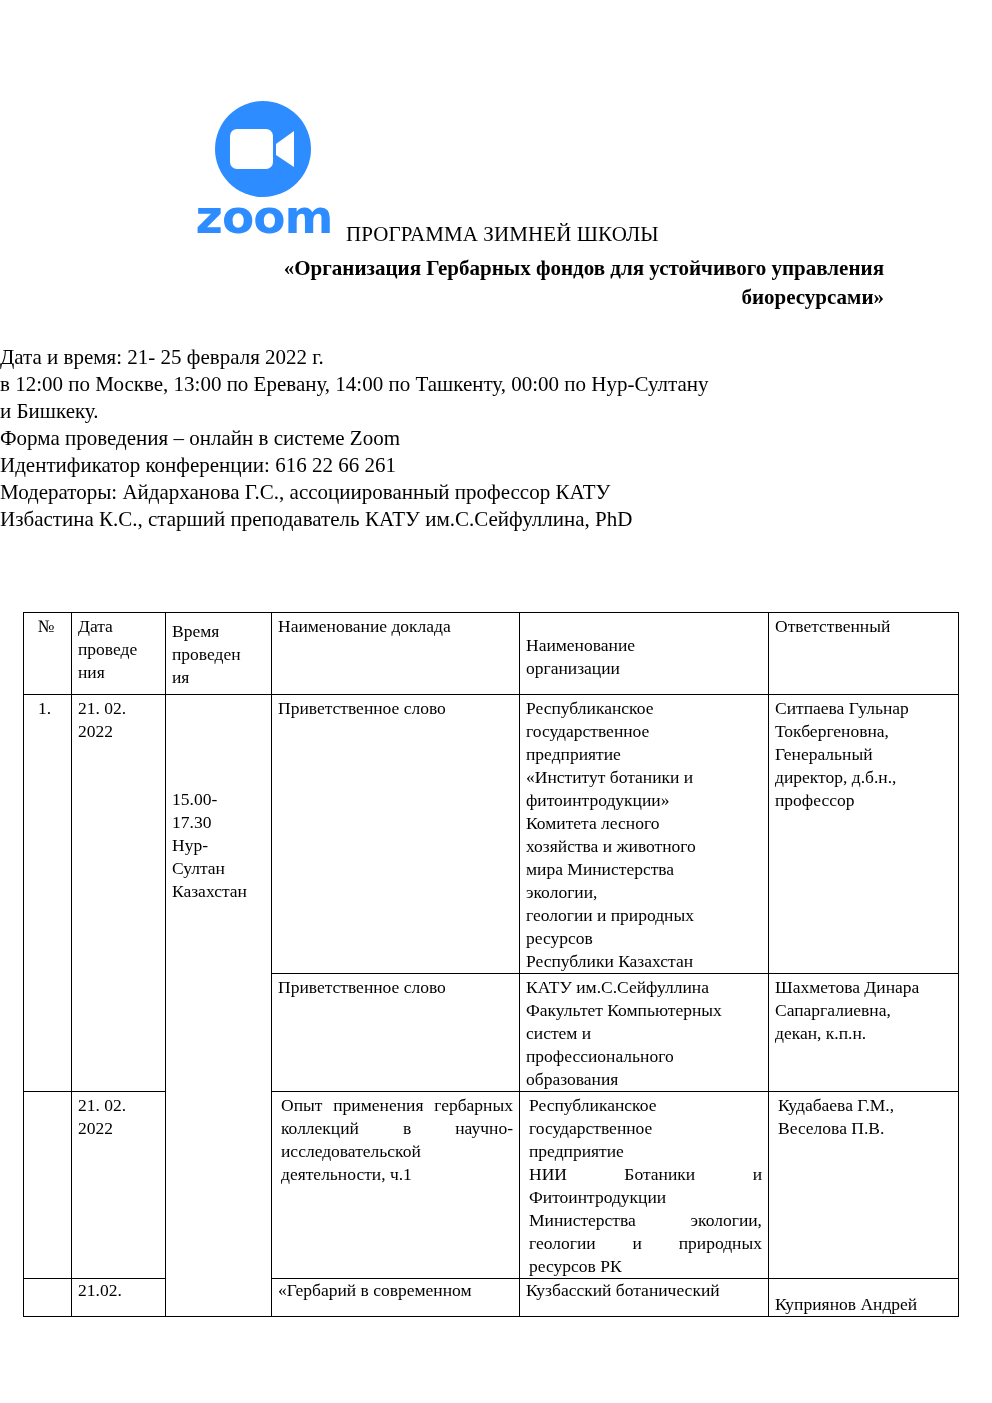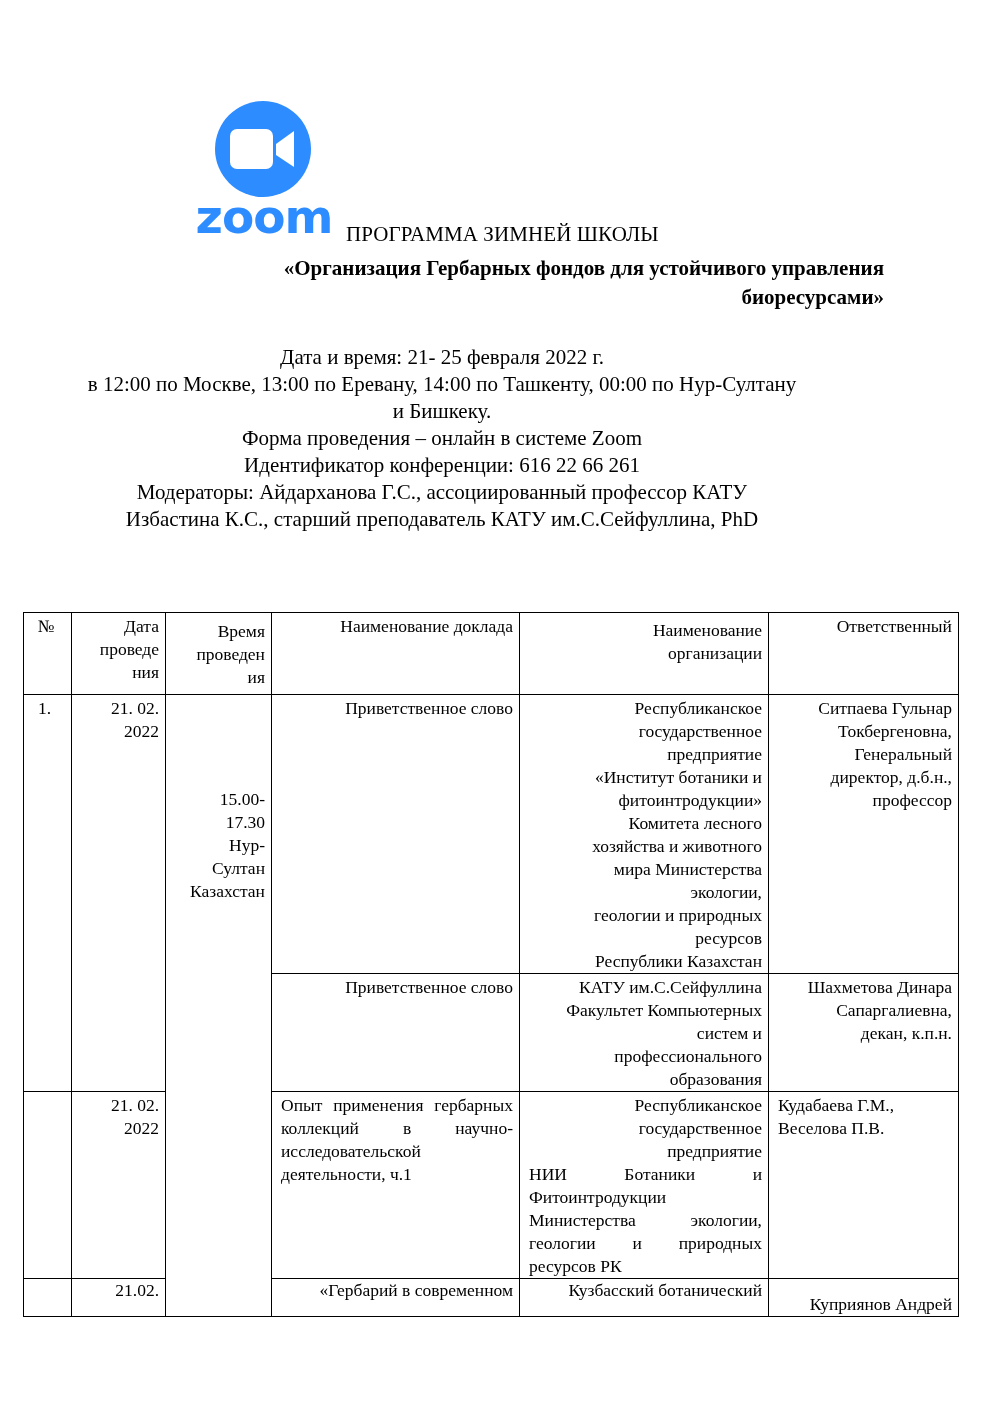--- a/index.html
+++ b/index.html
@@ -2,28 +2,28 @@
 <html><head>
 <meta charset="utf-8">
 <style>
   html, body { margin: 0; padding: 0; background: #ffffff; }
   body { width: 992px; height: 1403px; position: relative; overflow: hidden;
          font-family: "Liberation Serif", serif; color: #000; }
   .logo { position: absolute; left: 193px; top: 100px; width: 142px; height: 140px; }
   .title-line { position: absolute; left: 346px; top: 222px; font-size: 21px; white-space: nowrap; letter-spacing: 0.1px; }
   .subtitle { position: absolute; left: 0; width: 884px; top: 254px; text-align: right;
               font-size: 21px; font-weight: bold; line-height: 29px; }
-  .info { position: absolute; left: 0; width: 884px; top: 344px; text-align: center;
+  .info { position: absolute; left: 0; width: 884px; top: 344px; text-align: left;
           font-size: 21px; line-height: 27px; }
   .info div { white-space: nowrap; }
   table.prog { position: absolute; left: 23px; top: 612px; border-collapse: collapse;
                table-layout: fixed; width: 935px; font-size: 17.5px; line-height: 23px; }
   table.prog td, table.prog th { border: 1.6px solid #000; vertical-align: top; padding: 2px 6px 0 6px;
                font-weight: normal; }
-  .c { text-align: right; }
+  .c { text-align: left; }
   .j { text-align: justify; text-align-last: left; }
   .tl { white-space: pre-line; }
 </style>
 </head>
 <body>
 
 <div class="logo">
   <svg width="142" height="140" viewBox="0 0 142 140">
     <circle cx="70" cy="49" r="48" fill="#2D8CFF"></circle>
     <rect x="37" y="29" width="43" height="40" rx="7" fill="#ffffff"></rect>
@@ -61,21 +61,21 @@
   <tbody>
       <tr style="height:82px">
     <th class="c tl" style="text-align:left;padding-left:14px">№</th>
     <th class="c tl">Дата
 проведе
 ния</th>
     <th class="c tl" style="padding-top:7px">Время
 проведен
 ия</th>
     <th class="c tl">Наименование доклада</th>
-    <th class="c tl" style="padding-top:6px">Наименование
+    <th class="c tl" style="padding-top:21px">Наименование
 организации</th>
     <th class="c tl">Ответственный</th>
   </tr>
 
   <tr style="height:277px">
     <td class="tl" rowspan="2" style="padding-left:14px">1.</td>
     <td class="c tl" rowspan="2">21. 02.
 2022</td>
     <td class="c tl" rowspan="4" style="vertical-align:top;padding-top:93px">15.00-
 17.30

